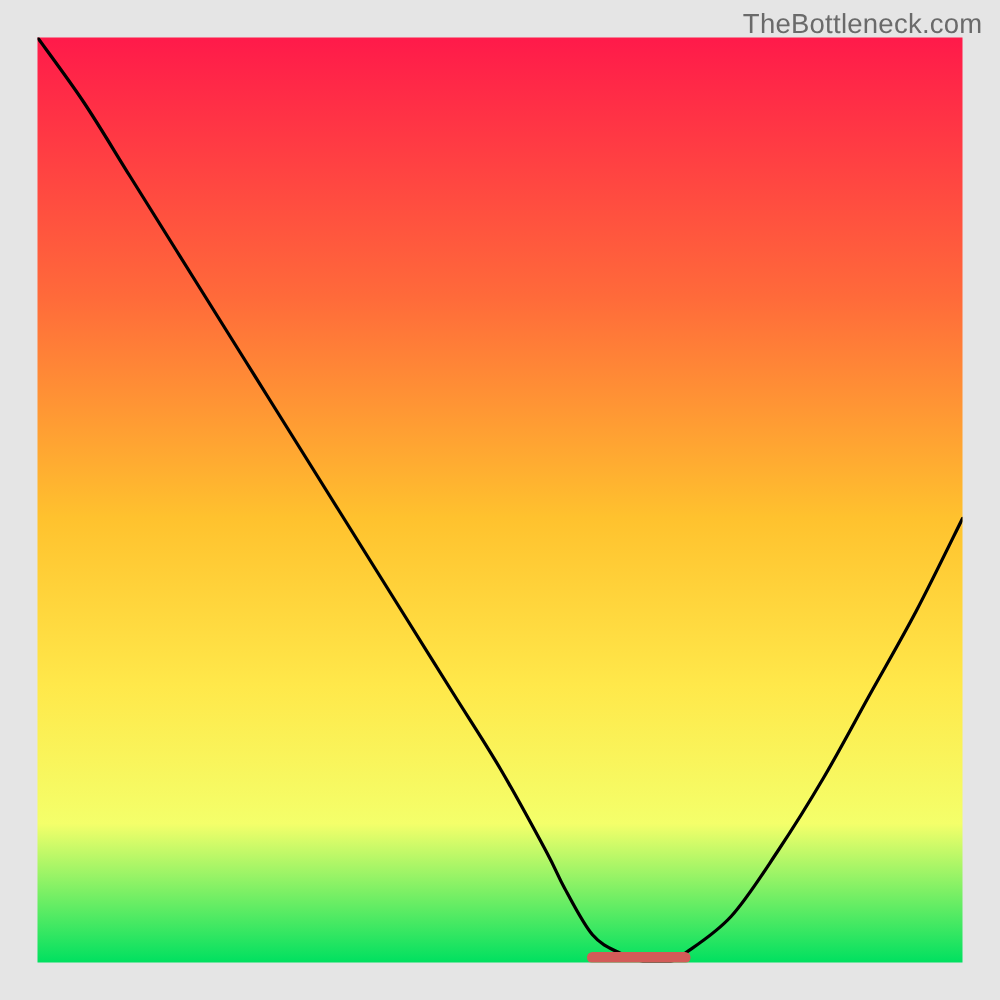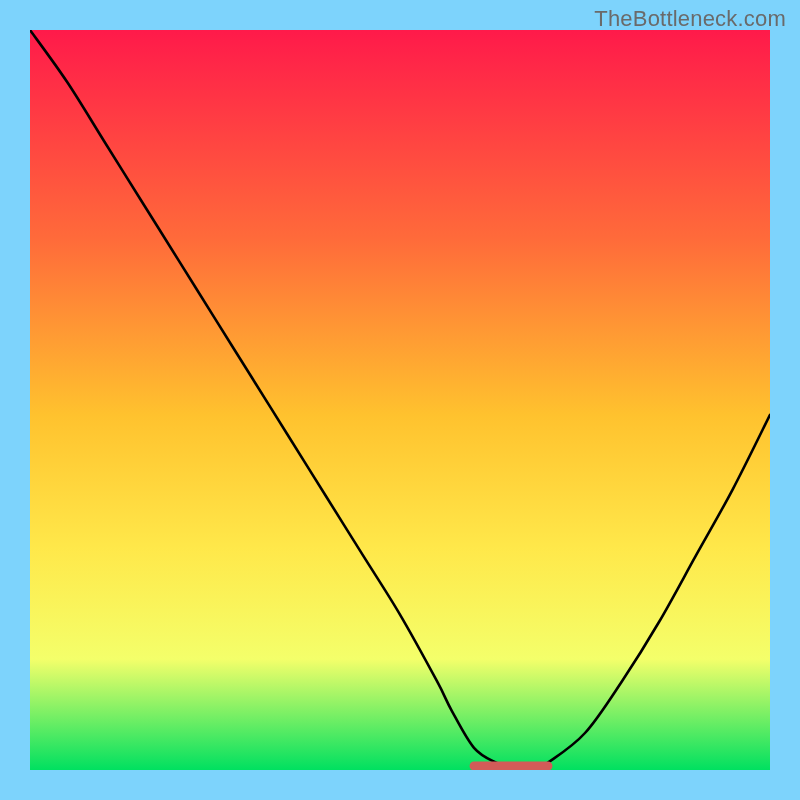--- a/index.html
+++ b/index.html
@@ -8,21 +8,21 @@
     width: 800px;
     height: 800px;
     background: #000;
     overflow: hidden;
     font-family: Arial, Helvetica, sans-serif;
   }
   .frame {
     position: relative;
     width: 800px;
     height: 800px;
-    background: #7dd3fc;
+    background: #e5e5e5;
   }
   .watermark {
     position: absolute;
     top: 6px;
     right: 14px;
     color: #6a6a6a;
     font-size: 22px;
     font-weight: 500;
     letter-spacing: 0.2px;
     z-index: 10;

